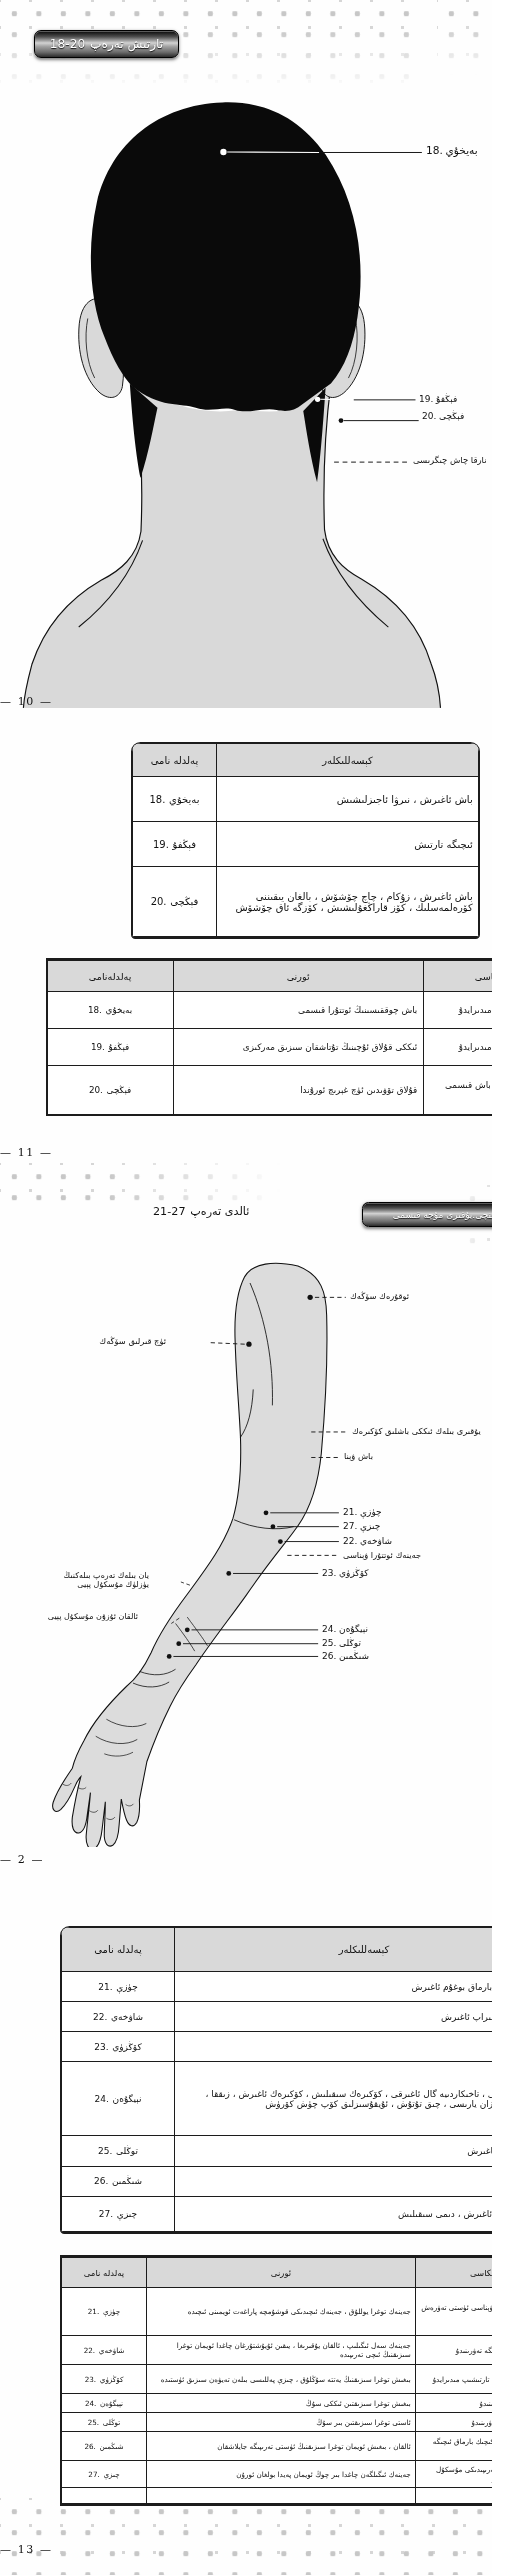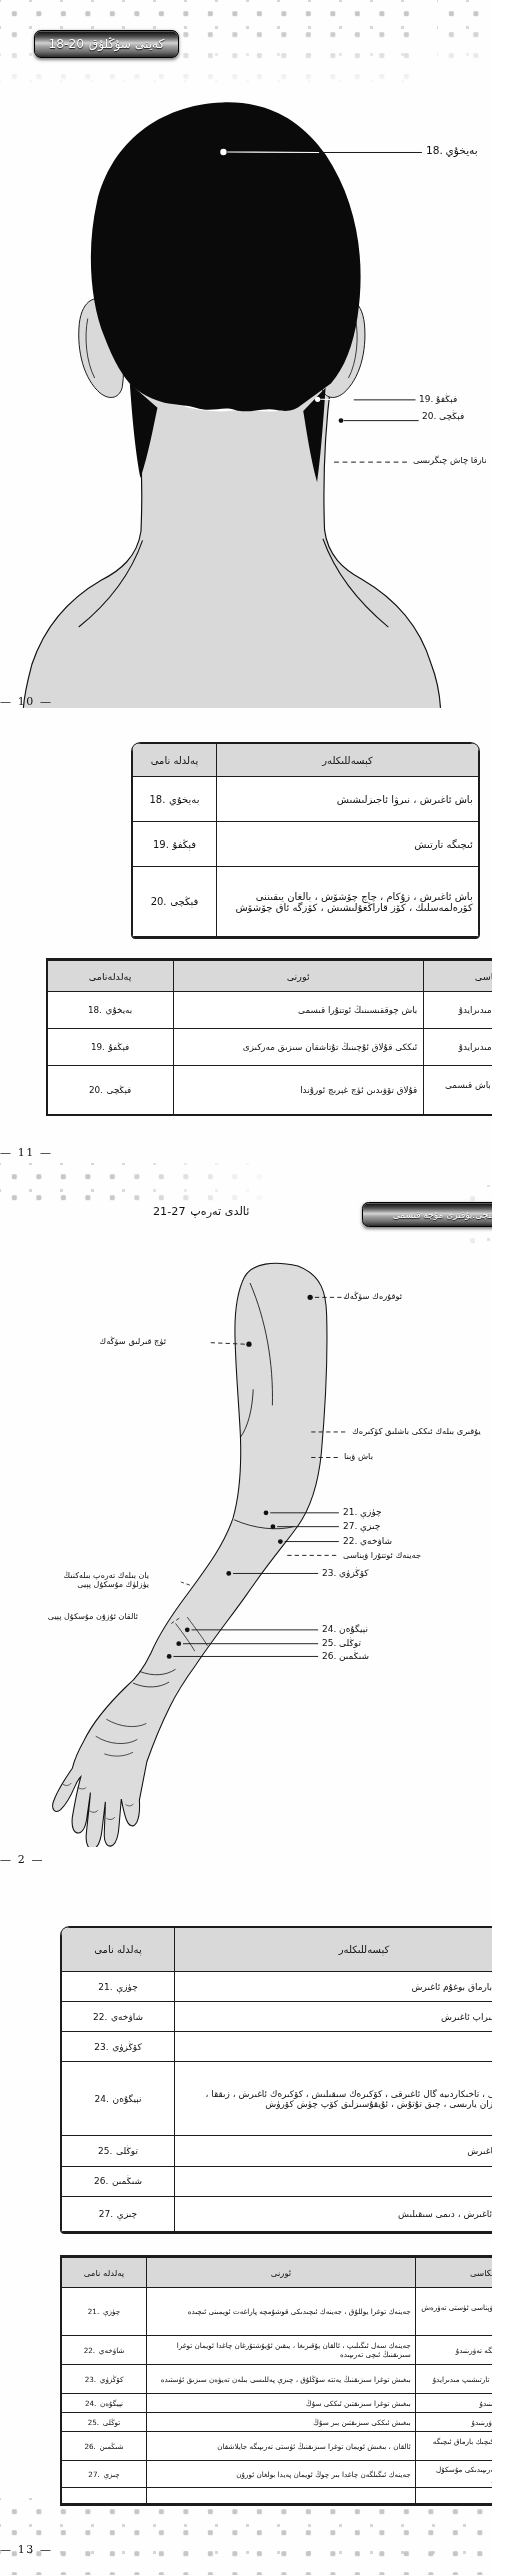--- a/index.html
+++ b/index.html
@@ -57,21 +57,21 @@
 <div id="page">
 
   <div class="ht fade-r fade-b" style="left:0;top:0;width:415px;height:91px;"></div>
   <div class="ht fade-l fade-b" style="left:437px;top:0;width:96px;height:75px;"></div>
   <div class="ht fade-r" style="left:0;top:1163px;width:298px;height:53px;"></div>
   <div class="ht fade-l" style="left:458px;top:1185px;width:75px;height:59px;"></div>
   <div class="ht" style="left:0;top:2498px;width:532px;height:78px;"></div>
 
   <div class="metal tabrange" style="left:34px;top:30px;width:143px;height:26px;position:absolute;border-radius:7px;font-size:12.2px;">
     <span>18-20</span>
-    <span class="ar">كەينى سۇڭلۇق</span>
+    <span class="ar">تارتىش تەرەپ</span>
   </div>
 
   <svg style="top:96px;" width="532" height="612" viewBox="0 0 1000 1150">
 
     <path d="M250 538 C262 618 270 700 265 818 C258 866 226 892 190 910 C128 946 84 996 60 1068 C52 1098 46 1120 44 1150 L828 1150 C826 1116 820 1092 810 1066 C788 994 742 944 680 908 C646 890 616 864 610 815 C606 700 612 618 622 540 L560 585 C520 600 470 588 430 592 C390 596 310 585 250 538 Z" fill="#d9d9d9" stroke="none"></path>
     <path class="ln" stroke-width="2.2" d="M250 538 C262 618 270 700 265 818 C258 866 226 892 190 910 C128 946 84 996 60 1068 C52 1098 46 1120 44 1150"></path>
     <path class="ln" stroke-width="2.2" d="M622 540 C612 618 606 700 610 815 C616 864 646 890 680 908 C742 944 788 994 810 1066 C820 1092 826 1116 828 1150"></path>
     <path class="ln" stroke-width="2" d="M268 835 C246 898 205 952 148 998"></path>
     <path class="ln" stroke-width="2" d="M607 832 C630 896 672 950 730 998"></path>
 
@@ -251,21 +251,21 @@
     <line x1="535" y1="546" x2="637" y2="546" stroke="#111" stroke-width="1.7"></line>
     <line x1="540" y1="572" x2="637" y2="572" stroke="#111" stroke-width="1.7" stroke-dasharray="8 6"></line>
     <line x1="438" y1="606" x2="598" y2="606" stroke="#111" stroke-width="1.7"></line>
     <line x1="360" y1="712" x2="598" y2="712" stroke="#111" stroke-width="1.7"></line>
     <line x1="344" y1="738" x2="598" y2="738" stroke="#111" stroke-width="1.7"></line>
     <line x1="326" y1="762" x2="598" y2="762" stroke="#111" stroke-width="1.7"></line>
     <line x1="357" y1="628" x2="340" y2="622" stroke="#111" stroke-width="1.5" stroke-dasharray="7 5"></line>
     <line x1="337" y1="690" x2="322" y2="700" stroke="#111" stroke-width="1.5" stroke-dasharray="7 5"></line>
   </svg>
 
-  <div class="albl" style="left:343px;top:1291px;">ئوقۇرەك سۆڭەك</div>
+  <div class="albl" style="left:350px;top:1291px;">ئوقۇرەك سۆڭەك</div>
   <div class="albl" style="right:326px;top:1336px;">ئۈچ قىرلىق سۆڭەك</div>
   <div class="albl" style="left:352px;top:1426px;">يۇقىرى بىلەك ئىككى باشلىق كۆكىرەك</div>
   <div class="albl" style="left:344px;top:1451px;">باش ۋېنا</div>
 
   <div class="dlabel" style="left:343px;top:1507px;">
     <span>21.</span>
     <span class="ar">چۈزې</span>
   </div>
   <div class="dlabel" style="left:343px;top:1521px;">
     <span>27.</span>
@@ -431,21 +431,21 @@
         <td class="txt">بىغىش توغرا سىزىقتىن ئىككى سۇڭ</td>
         <td class="txt">ئوتتۇرا بارماق تەۋرىنىدۇ</td>
       </tr>
       <tr style="height:19px">
         <td class="ctr">
               <span class="pt">
                 <span>25.</span>
                 <span class="ar">توڭلى</span>
               </span>
             </td>
-        <td class="txt">بىغىش ئىككى سىزىقتىن بىر سۇڭ</td>
+        <td class="txt">ئاستى توغرا سىزىقتىن بىر سۇڭ</td>
         <td class="txt">ئالقان ۋە بارماق تەۋرىنىدۇ</td>
       </tr>
       <tr style="height:29px">
         <td class="ctr">
               <span class="pt">
                 <span>26.</span>
                 <span class="ar">شىڭمىن</span>
               </span>
             </td>
         <td class="txt">ئالقان ، بىغىش ئويمان توغرا سىزىقنىڭ ئۈستى تەرىپىگە جايلاشقان</td>

